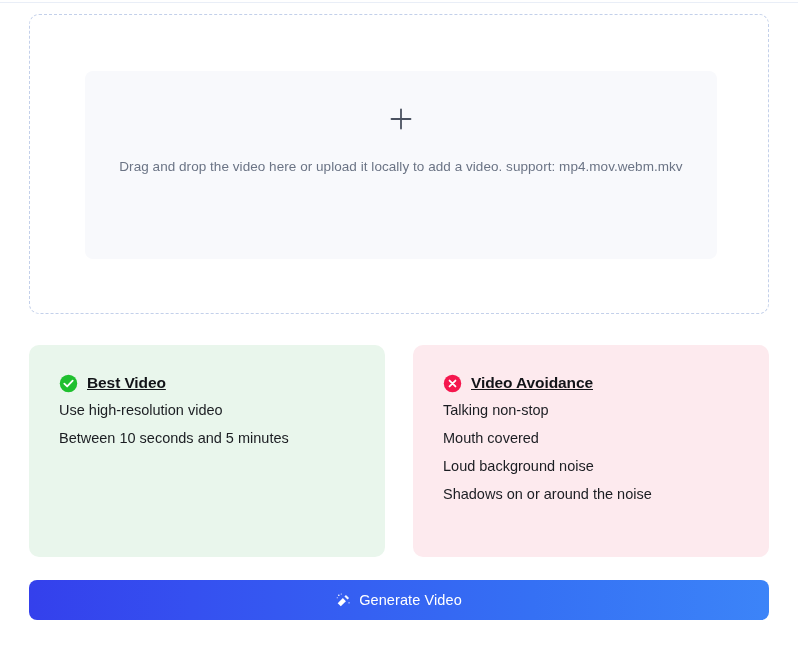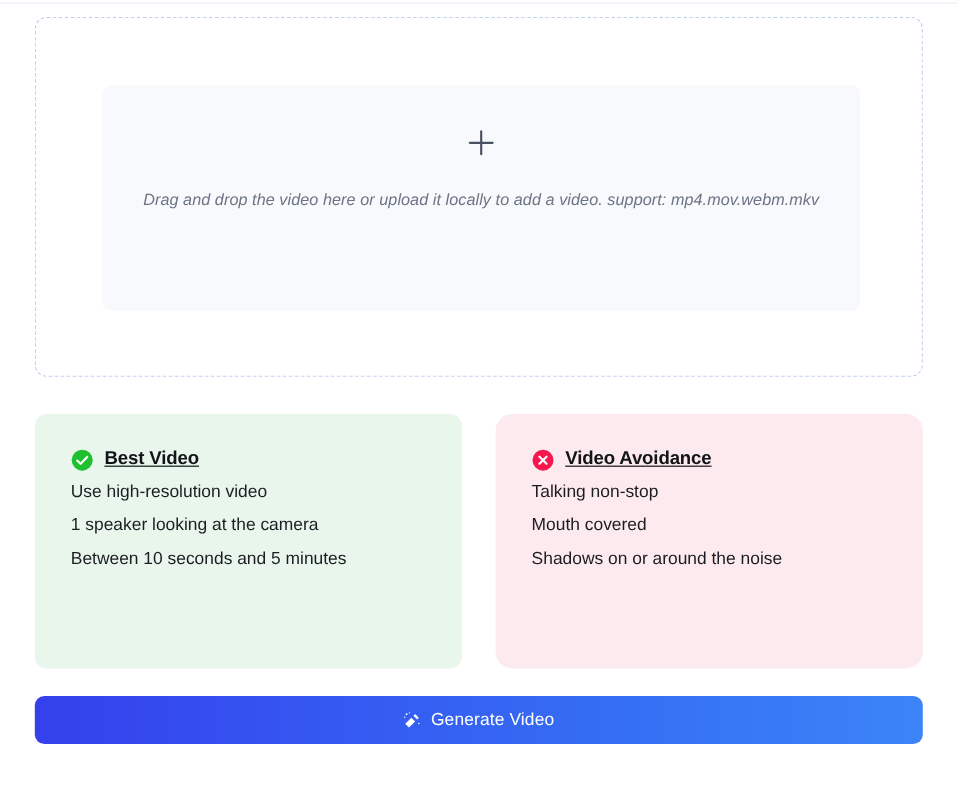--- a/index.html
+++ b/index.html
@@ -72,21 +72,20 @@
     text-align: center;
     width: 100%;
   }
 
   .drop-line {
     display: block;
     font-size: 13.5px;
     line-height: 26px;
     color: #6b7485;
     letter-spacing: 0.05px;
-    font-style: italic;
   }
 
   
   .cards {
     position: absolute;
     left: 29px;
     top: 345px;
     width: 740px;
     height: 212px;
   }
@@ -102,21 +101,20 @@
   }
 
   .card-good {
     left: 0;
     background: #e9f6ec;
   }
 
   .card-bad {
     left: 384px;
     background: #fdeaee;
-    border-radius: 14px;
   }
 
   .card-head {
     display: flex;
     align-items: center;
     gap: 9px;
     height: 22px;
   }
 
   .badge-icon {
@@ -204,36 +202,36 @@
     <div class="card card-good">
       <div class="card-head">
         <svg class="badge-icon" viewBox="0 0 20 20">
           <circle cx="10" cy="10" r="9.2" fill="#1fc02f"></circle>
           <path d="M5.6 10.2 L8.6 13.1 L14.4 7.1" fill="none" stroke="#ffffff" stroke-width="1.9" stroke-linecap="round" stroke-linejoin="round"></path>
         </svg>
         <span class="card-title">Best Video</span>
       </div>
       <div class="card-list">
         <span class="card-list-item">Use high-resolution video</span>
-        <span class="card-list-item">1 speaker looking at the camera</span>
         <span class="card-list-item">Between 10 seconds and 5 minutes</span>
       </div>
     </div>
 
     <div class="card card-bad">
       <div class="card-head">
         <svg class="badge-icon" viewBox="0 0 20 20">
           <circle cx="10" cy="10" r="9.2" fill="#f5174e"></circle>
           <path d="M6.9 6.9 L13.1 13.1 M13.1 6.9 L6.9 13.1" fill="none" stroke="#ffffff" stroke-width="1.9" stroke-linecap="round"></path>
         </svg>
         <span class="card-title">Video Avoidance</span>
       </div>
       <div class="card-list">
         <span class="card-list-item">Talking non-stop</span>
         <span class="card-list-item">Mouth covered</span>
+        <span class="card-list-item">Loud background noise</span>
         <span class="card-list-item">Shadows on or around the noise</span>
       </div>
     </div>
 
   </div>
 
   <button class="generate-button">
     <svg class="wand-icon" viewBox="0 0 16 16">
       <path d="M7.3 5.4 L10.6 8.7 L5.1 14.2 L1.8 10.9 Z" fill="#ffffff"></path>
       <path d="M9.0 3.7 L10.6 2.1 L13.9 5.4 L12.3 7.0 Z" fill="#ffffff" opacity="0.95"></path>

